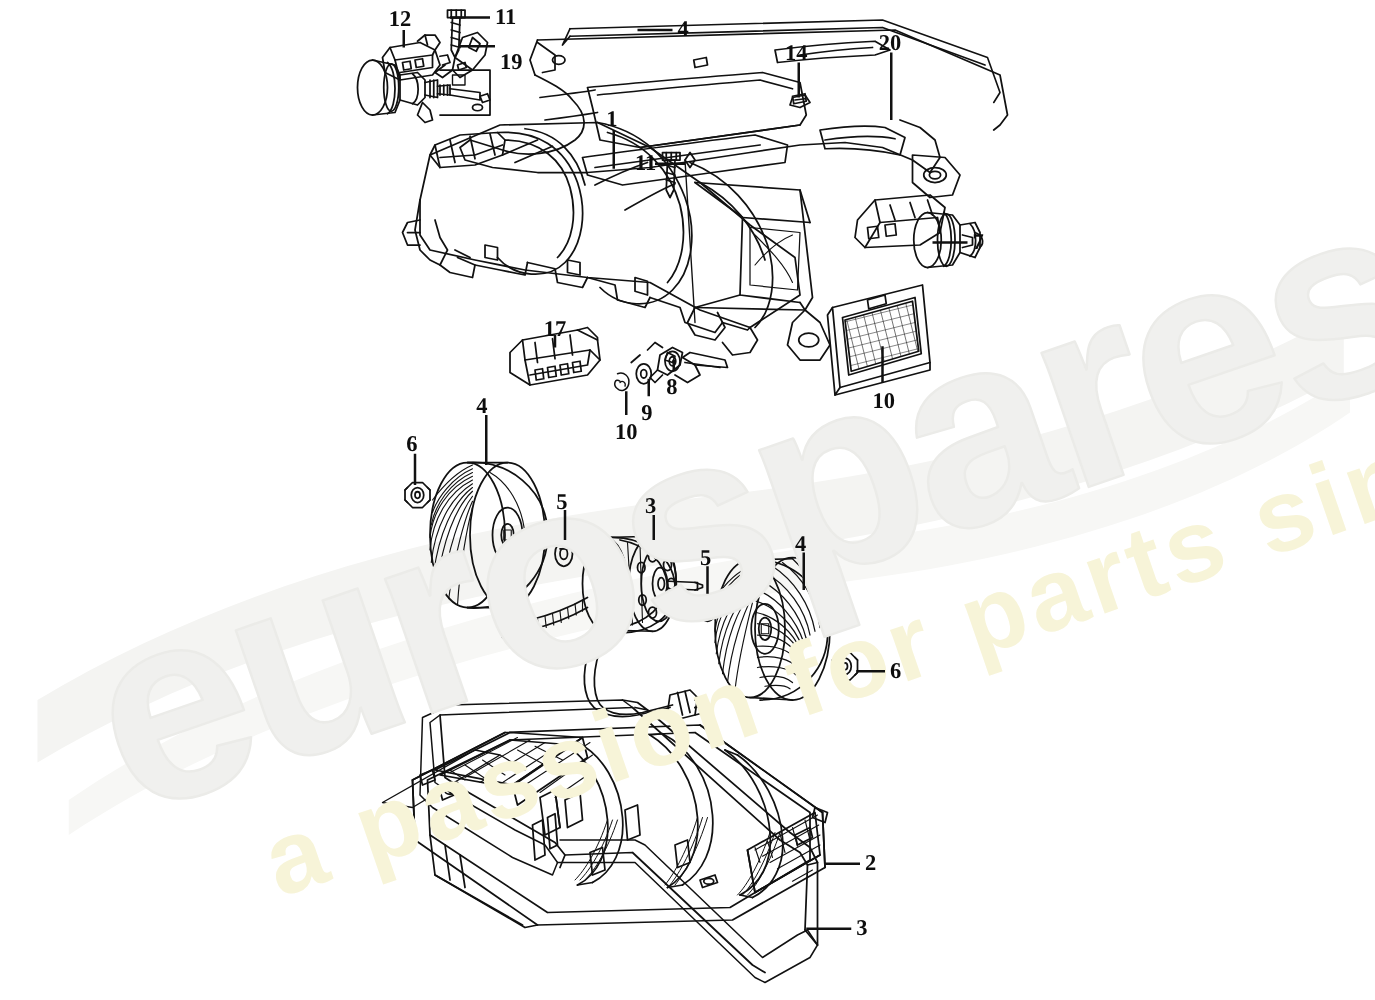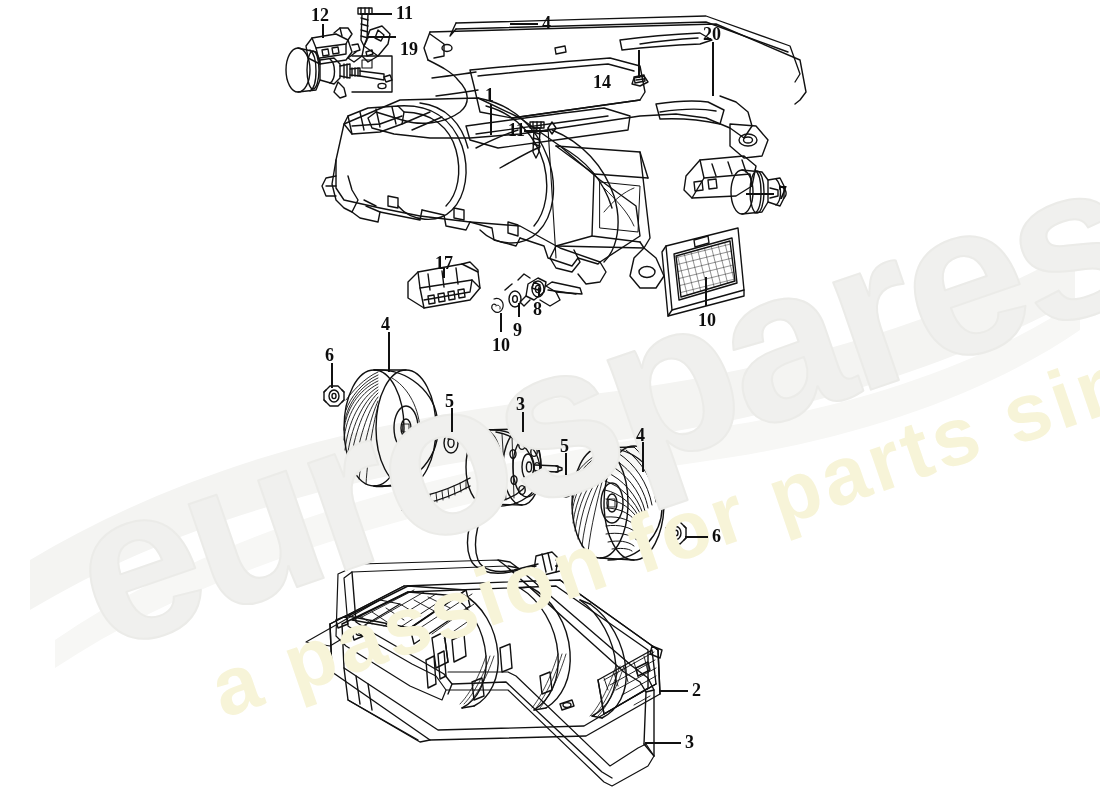--- a/index.html
+++ b/index.html
@@ -528,21 +528,21 @@
   <div id="callout-layer">
       <div class="lead v" style="left: 322px; top: 24px; height: 14px;"></div>
       <div class="num" style="left: 311px; top: 6px;">12</div>
       <div class="lead h" style="left: 360px; top: 13px; width: 32px;"></div>
       <div class="num" style="left: 396px; top: 4px;">11</div>
       <div class="lead h" style="left: 368px; top: 36px; width: 28px;"></div>
       <div class="num" style="left: 400px; top: 27px; margin-top: 13px;">19</div>
       <div class="lead h" style="left: 510px; top: 23px; width: 28px;"></div>
       <div class="num" style="left: 542px; top: 14px;">4</div>
       <div class="lead v" style="left: 638px; top: 50px; height: 28px;"></div>
-      <div class="num" style="left: 593px; top: 33px; margin-top: 40px;">14</div>
+      <div class="num" style="left: 628px; top: 33px;">14</div>
       <div class="lead v" style="left: 712px; top: 42px; height: 54px;"></div>
       <div class="num" style="left: 703px; top: 25px;">20</div>
       <div class="lead v" style="left: 490px; top: 104px; height: 31px;"></div>
       <div class="num" style="left: 485px; top: 86px;">1</div>
       <div class="lead h" style="left: 524px; top: 130px; width: 24px;"></div>
       <div class="num" style="left: 508px; top: 121px;">11</div>
       <div class="lead h" style="left: 746px; top: 193px; width: 28px;"></div>
       <div class="num" style="left: 778px; top: 184px;">7</div>
       <div class="lead v" style="left: 705px; top: 277px; height: 29px;"></div>
       <div class="num" style="left: 698px; top: 311px;">10</div>

